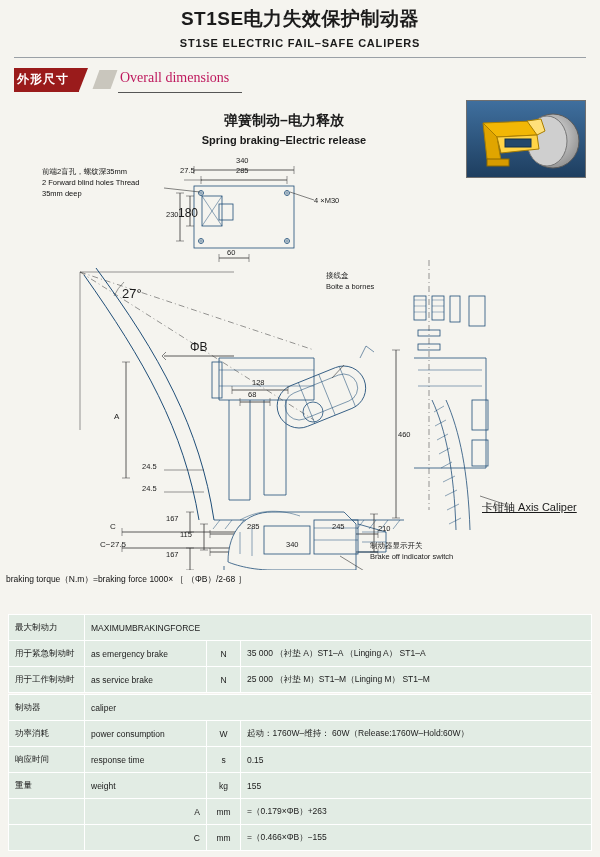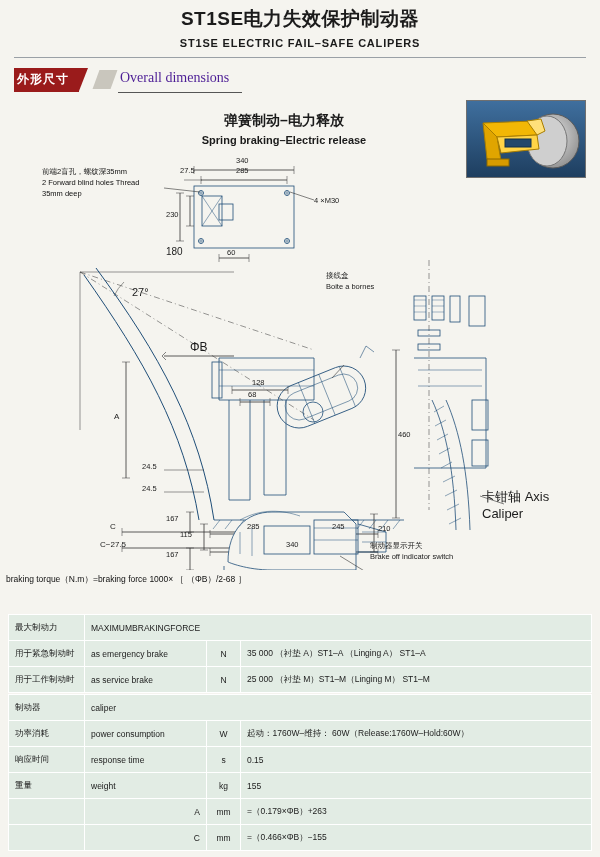--- a/index.html
+++ b/index.html
@@ -36,21 +36,21 @@
   .sec-tag:after{
     content:""; position:absolute; right:-9px; top:0;
     border-top:23px solid #9a1b1b; border-right:9px solid transparent;
   }
   .sec-ribbon {
     position:absolute; left:96px; top:2px; width:18px; height:19px;
     background:#c9c6bd; transform: skewX(-20deg);
   }
   .sec-en {
     position:absolute; left:120px; top:2px;
-    font-family:"Liberation Serif", serif; font-size:14px; color:#4c1d95;
+    font-family:"Liberation Serif", serif; font-size:14px; color:#be185d;
   }
   .sec-underline {
     position:absolute; left:118px; top:24px; width:124px; height:1px; background:#555;
   }
 
   
   .board {
     position:absolute; left:14px; top:100px; width:572px; height:470px;
   }
   .board svg { display:block; }
@@ -274,49 +274,49 @@
       <div>35mm deep</div>
     </div>
 
     <div style="position:absolute; left:300px; top:96px; font-size:7.5px;">4 ×M30</div>
 
     <div style="position:absolute; left:312px; top:170px; font-size:7.5px; line-height:11px;">
       <div>接线盒</div>
       <div>Boite a bornes</div>
     </div>
 
-    <div style="position:absolute; left:468px; top:388px; font-size:13px;">
+    <div style="position:absolute; left:468px; top:400px; font-size:11px;text-decoration:underline;">
       <span>卡钳轴</span>
       <span>Axis Caliper</span>
     </div>
 
     <div style="position:absolute; left:356px; top:440px; font-size:7.5px; line-height:11px;">
       <div>制动器显示开关</div>
       <div>Brake off indicator switch</div>
     </div>
 
     <div style="position:absolute; left:222px; top:56px; font-size:7.5px;">340</div>
     <div style="position:absolute; left:222px; top:66px; font-size:7.5px;">285</div>
     <div style="position:absolute; left:166px; top:66px; font-size:7.5px;">27.5</div>
     <div style="position:absolute; left:152px; top:110px; font-size:7.5px;">230</div>
-    <div style="position:absolute; left:152px; top:106px; font-size:10px;margin-top:40px;">180</div>
+    <div style="position:absolute; left:164px; top:106px; font-size:12px;">180</div>
     <div style="position:absolute; left:213px; top:148px; font-size:7.5px;">60</div>
     <div style="position:absolute; left:238px; top:278px; font-size:7.5px;">128</div>
     <div style="position:absolute; left:234px; top:290px; font-size:7.5px;">68</div>
     <div style="position:absolute; left:384px; top:330px; font-size:7.5px;">460</div>
     <div style="position:absolute; left:128px; top:362px; font-size:7.5px;">24.5</div>
     <div style="position:absolute; left:128px; top:384px; font-size:7.5px;">24.5</div>
     <div style="position:absolute; left:233px; top:422px; font-size:7.5px;">285</div>
     <div style="position:absolute; left:318px; top:422px; font-size:7.5px;">245</div>
     <div style="position:absolute; left:272px; top:440px; font-size:7.5px;">340</div>
     <div style="position:absolute; left:100px; top:312px; font-size:8px;">A</div>
     <div style="position:absolute; left:176px; top:240px; font-size:12px;">ΦB</div>
     <div style="position:absolute; left:96px; top:422px; font-size:8px;">C</div>
     <div style="position:absolute; left:86px; top:440px; font-size:8px;">C−27.5</div>
-    <div style="position:absolute; left:86px; top:186px; font-size:11px;padding-left:32px;">27°</div>
+    <div style="position:absolute; left:76px; top:186px; font-size:13px;padding-left:32px;">27°</div>
     <div style="position:absolute; left:152px; top:414px; font-size:7.5px;">167</div>
     <div style="position:absolute; left:166px; top:430px; font-size:7.5px;text-align:right;">115</div>
     <div style="position:absolute; left:152px; top:450px; font-size:7.5px;">167</div>
     <div style="position:absolute; left:364px; top:424px; font-size:7.5px;">210</div>
   </div>
 
   <div class="formulas">
     <div>braking torque（N.m）=braking force 1000× ［ （ΦB）/2-68 ］</div>
   </div>
 

